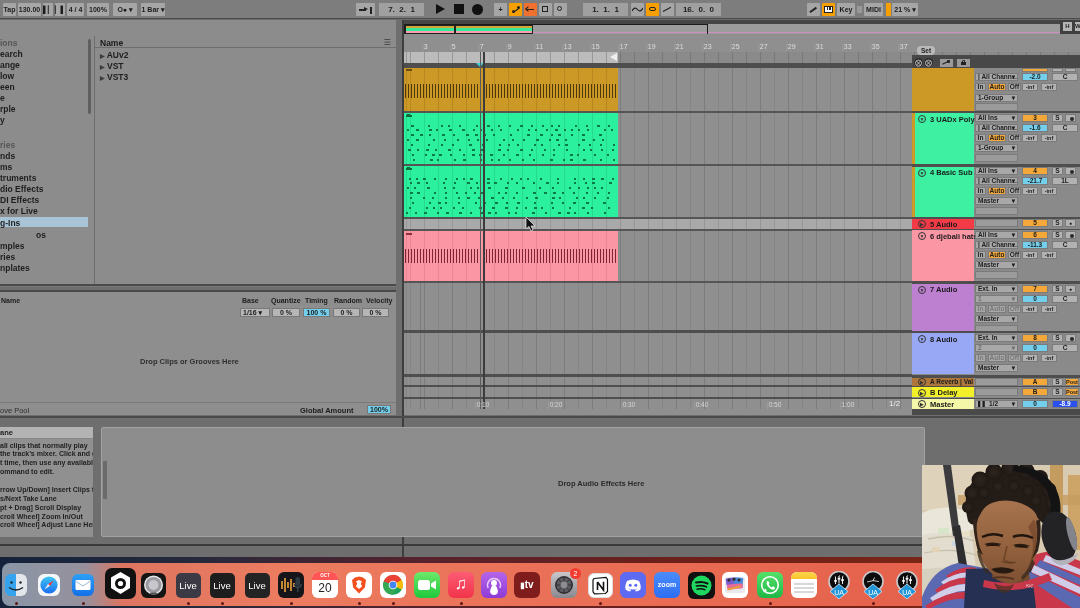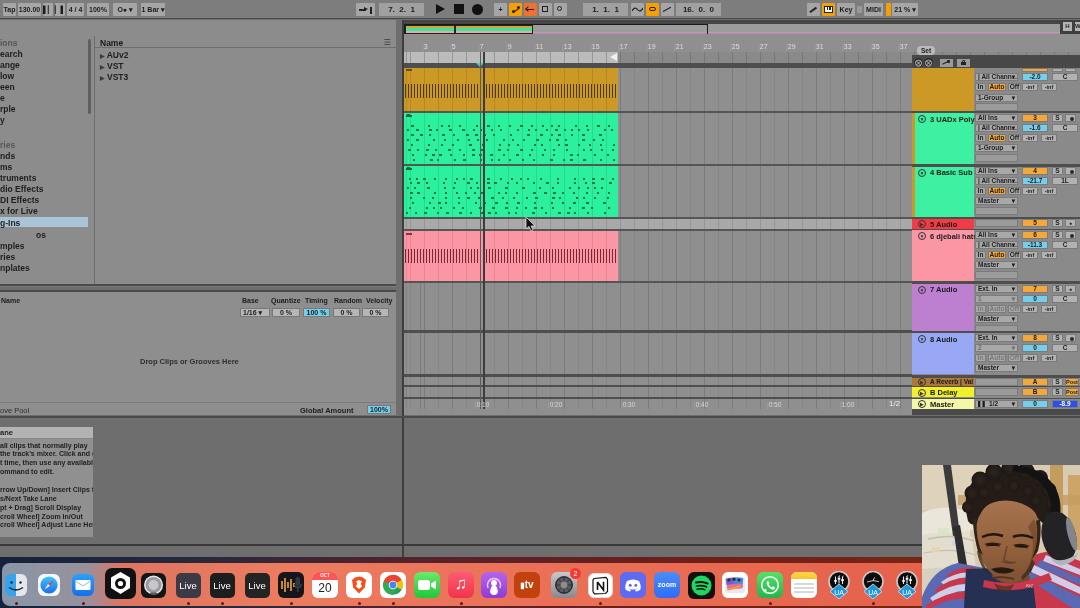--- a/index.html
+++ b/index.html
@@ -705,20 +705,24 @@
 <div class="abs" style="left:0px;top:15px;font-size:7px;font-weight:bold;color:#222;white-space:nowrap;">all clips that normally play</div>
 <div class="abs" style="left:0px;top:23px;font-size:7px;font-weight:bold;color:#222;white-space:nowrap;">the track’s mixer. Click and drag</div>
 <div class="abs" style="left:0px;top:32px;font-size:7px;font-weight:bold;color:#222;white-space:nowrap;">t time, then use any available Edit</div>
 <div class="abs" style="left:0px;top:41px;font-size:7px;font-weight:bold;color:#222;white-space:nowrap;">ommand to edit.</div>
 <div class="abs" style="left:0px;top:59px;font-size:7px;font-weight:bold;color:#222;white-space:nowrap;">rrow Up/Down] Insert Clips from</div>
 <div class="abs" style="left:0px;top:68px;font-size:7px;font-weight:bold;color:#222;white-space:nowrap;">s/Next Take Lane</div>
 <div class="abs" style="left:0px;top:77px;font-size:7px;font-weight:bold;color:#222;white-space:nowrap;">pt + Drag] Scroll Display</div>
 <div class="abs" style="left:0px;top:86px;font-size:7px;font-weight:bold;color:#222;white-space:nowrap;">croll Wheel] Zoom In/Out</div>
 <div class="abs" style="left:0px;top:94px;font-size:7px;font-weight:bold;color:#222;white-space:nowrap;">croll Wheel] Adjust Lane Height</div>
 </div>
+<div id="devpanel">
+  <div class="abs" style="left:1px;top:33px;width:4px;height:38px;background:#6a6a6a;"></div>
+  <div class="abs" style="left:456px;top:51px;font-size:7.5px;font-weight:bold;color:#2a2a2a;">Drop Audio Effects Here</div>
+</div>
 
 <div id="dockband"></div>
 <div id="dock"></div>
 <div id="icons">
 <div class="ic" style="left:5.0px;top:574.0px;width:22px;height:22px;border-radius:6px;background:linear-gradient(90deg,#36a3ee 0 48%,#e3e6ea 48% 100%);"><svg width="22" height="22" viewBox="0 0 22 22">
           <circle cx="6.5" cy="8.5" r="1.2" fill="#1c2630"></circle>
           <circle cx="15.5" cy="8.5" r="1.2" fill="#1c2630"></circle>
           <path d="M4 13.5 Q11 18.5 18 13.5" stroke="#1c2630" stroke-width="1.4" fill="none"></path>
         </svg></div>
 <div class="ic" style="left:38.0px;top:574.0px;width:22px;height:22px;border-radius:6px;background:#f4f6f8;"><svg width="22" height="22" viewBox="0 0 22 22">
@@ -782,21 +786,21 @@
 <div class="ic" style="left:414.0px;top:572.0px;width:26px;height:26px;border-radius:6px;background:linear-gradient(180deg,#6de86a,#1ec83c);border-radius:6px;"><svg width="26" height="26" viewBox="0 0 26 26">
           <rect x="4" y="8" width="12" height="10" rx="2.5" fill="#fff"></rect>
           <path d="M17 11.5 L22 8.5 V17.5 L17 14.5 Z" fill="#fff"></path>
         </svg></div>
 <div class="ic" style="left:448.0px;top:572.0px;width:26px;height:26px;border-radius:6px;background:linear-gradient(180deg,#fc5c74,#f23349);border-radius:6px;color:#fff;font-size:17px;text-align:center;line-height:24px;">♫</div>
 <div class="ic" style="left:481.0px;top:572.0px;width:26px;height:26px;border-radius:6px;background:linear-gradient(180deg,#b465e8,#8e3bd8);border-radius:6px;"><svg width="26" height="26" viewBox="0 0 26 26">
           <circle cx="13" cy="11" r="3" fill="#fff"></circle>
           <path d="M9 20 a4.2 10 0 0 1 8 0 a4.2 4.2 0 0 1 -8 0" fill="#fff"></path>
           <path d="M7.2 16 a6.5 6.5 0 1 1 11.6 0" stroke="#e8ccf8" stroke-width="1.4" fill="none"></path>
         </svg></div>
-<div class="ic" style="left:514.0px;top:572.0px;width:26px;height:26px;border-radius:6px;background:#c2410c;border-radius:6px;color:#fff;font-size:10px;font-weight:bold;text-align:center;line-height:26px;"><span style="font-size:8px;">▮</span>tv</div>
+<div class="ic" style="left:514.0px;top:572.0px;width:26px;height:26px;border-radius:6px;background:#7f1d1d;border-radius:6px;color:#fff;font-size:10px;font-weight:bold;text-align:center;line-height:26px;"><span style="font-size:8px;">▮</span>tv</div>
 <div class="ic" style="left:551.0px;top:572.0px;width:26px;height:26px;border-radius:6px;background:linear-gradient(180deg,#c8c8cc,#88888e);border-radius:6px;"><svg width="26" height="26" viewBox="0 0 26 26">
           <circle cx="13" cy="13" r="9" fill="#3a3a3e"></circle>
           <circle cx="13" cy="13" r="8" fill="#5a5a60" stroke="#2c2c30" stroke-width="1"></circle>
           <path d="M13 5 L13 21 M5 13 L21 13 M7.4 7.4 L18.6 18.6 M18.6 7.4 L7.4 18.6" stroke="#333" stroke-width="1"></path>
           <circle cx="13" cy="13" r="3.4" fill="#8c8c92"></circle>
         </svg><div style="position:absolute;right:-4px;top:-4px;width:11px;height:11px;border-radius:50%;background:#f33b30;color:#fff;font-size:7px;text-align:center;line-height:11px;">2</div></div>
 <div class="ic" style="left:587.5px;top:572.5px;width:25px;height:25px;border-radius:6px;background:#fff;border-radius:6px;border:1px solid #ddd;"><svg width="23" height="23" viewBox="0 0 23 23">
           <path d="M5 4.5 L17 3.5 L18.5 5.5 L18.5 17.5 L16.5 19.5 L5.5 19.8 L4 17.8 L4 6 Z" fill="none" stroke="#111" stroke-width="1.2"></path>
           <path d="M8.5 8 L8.5 16 M8.5 8 L14.5 16 L14.5 7.8" stroke="#111" stroke-width="1.6" fill="none"></path>
         </svg></div>

